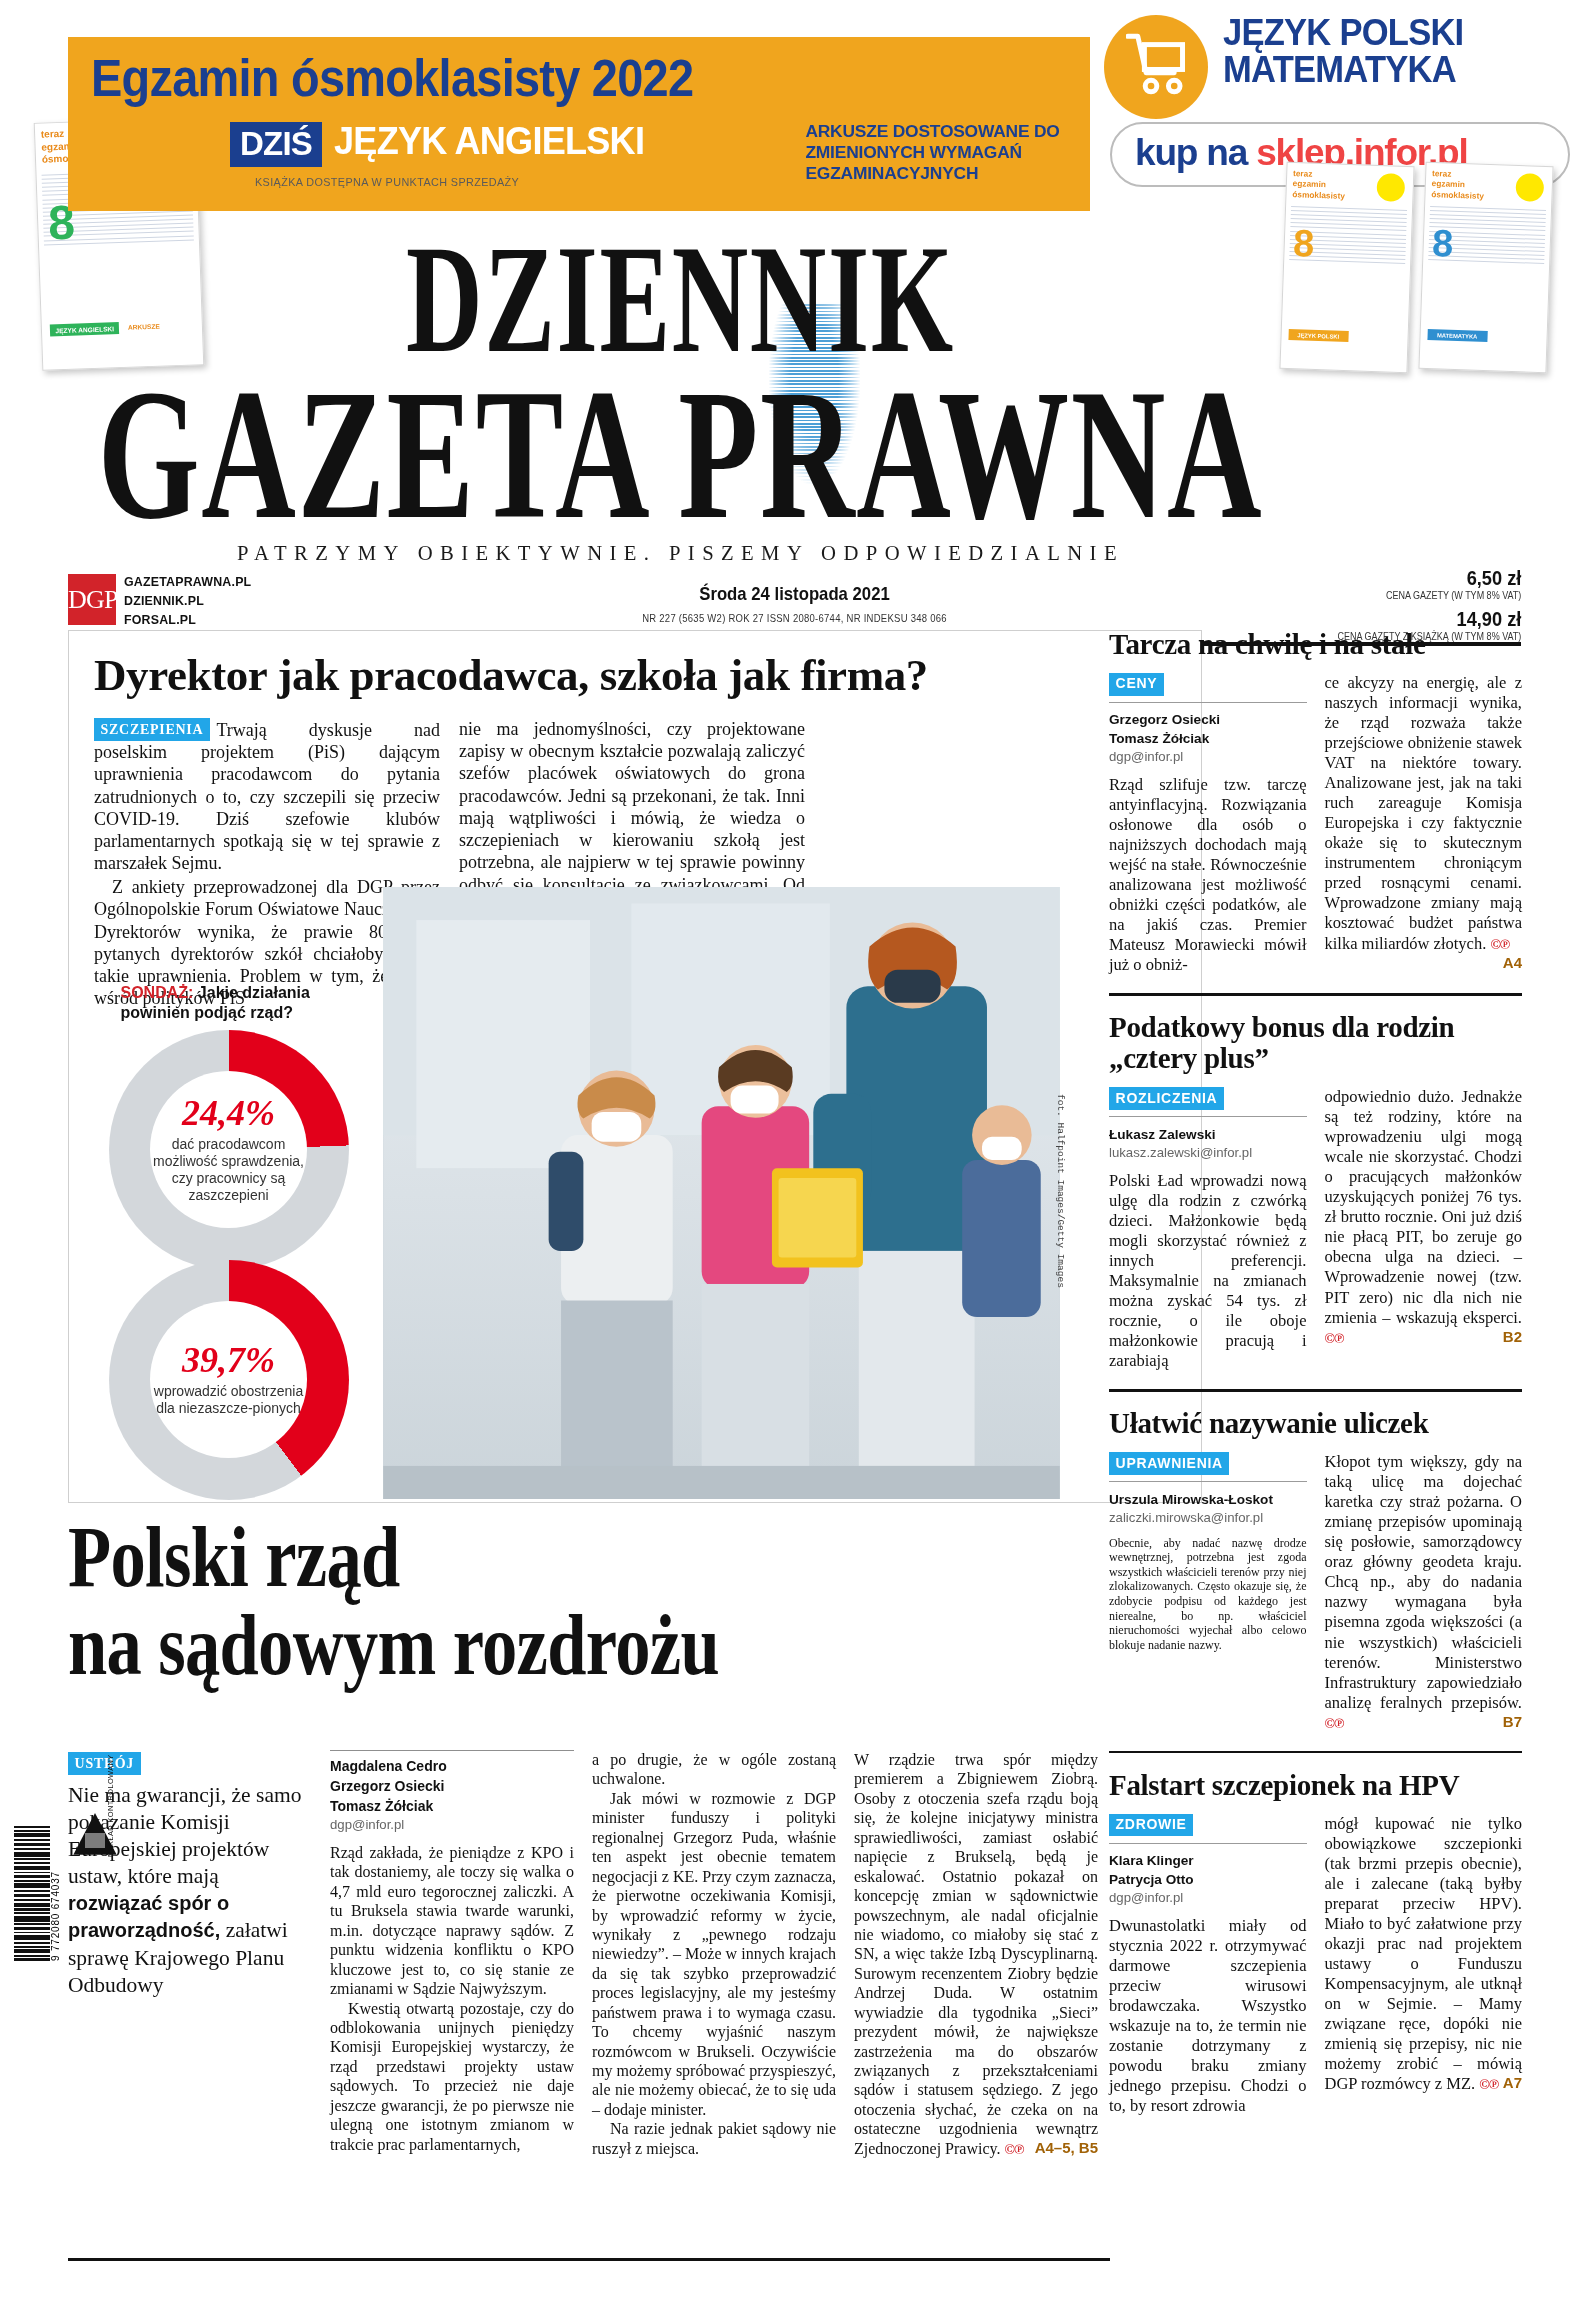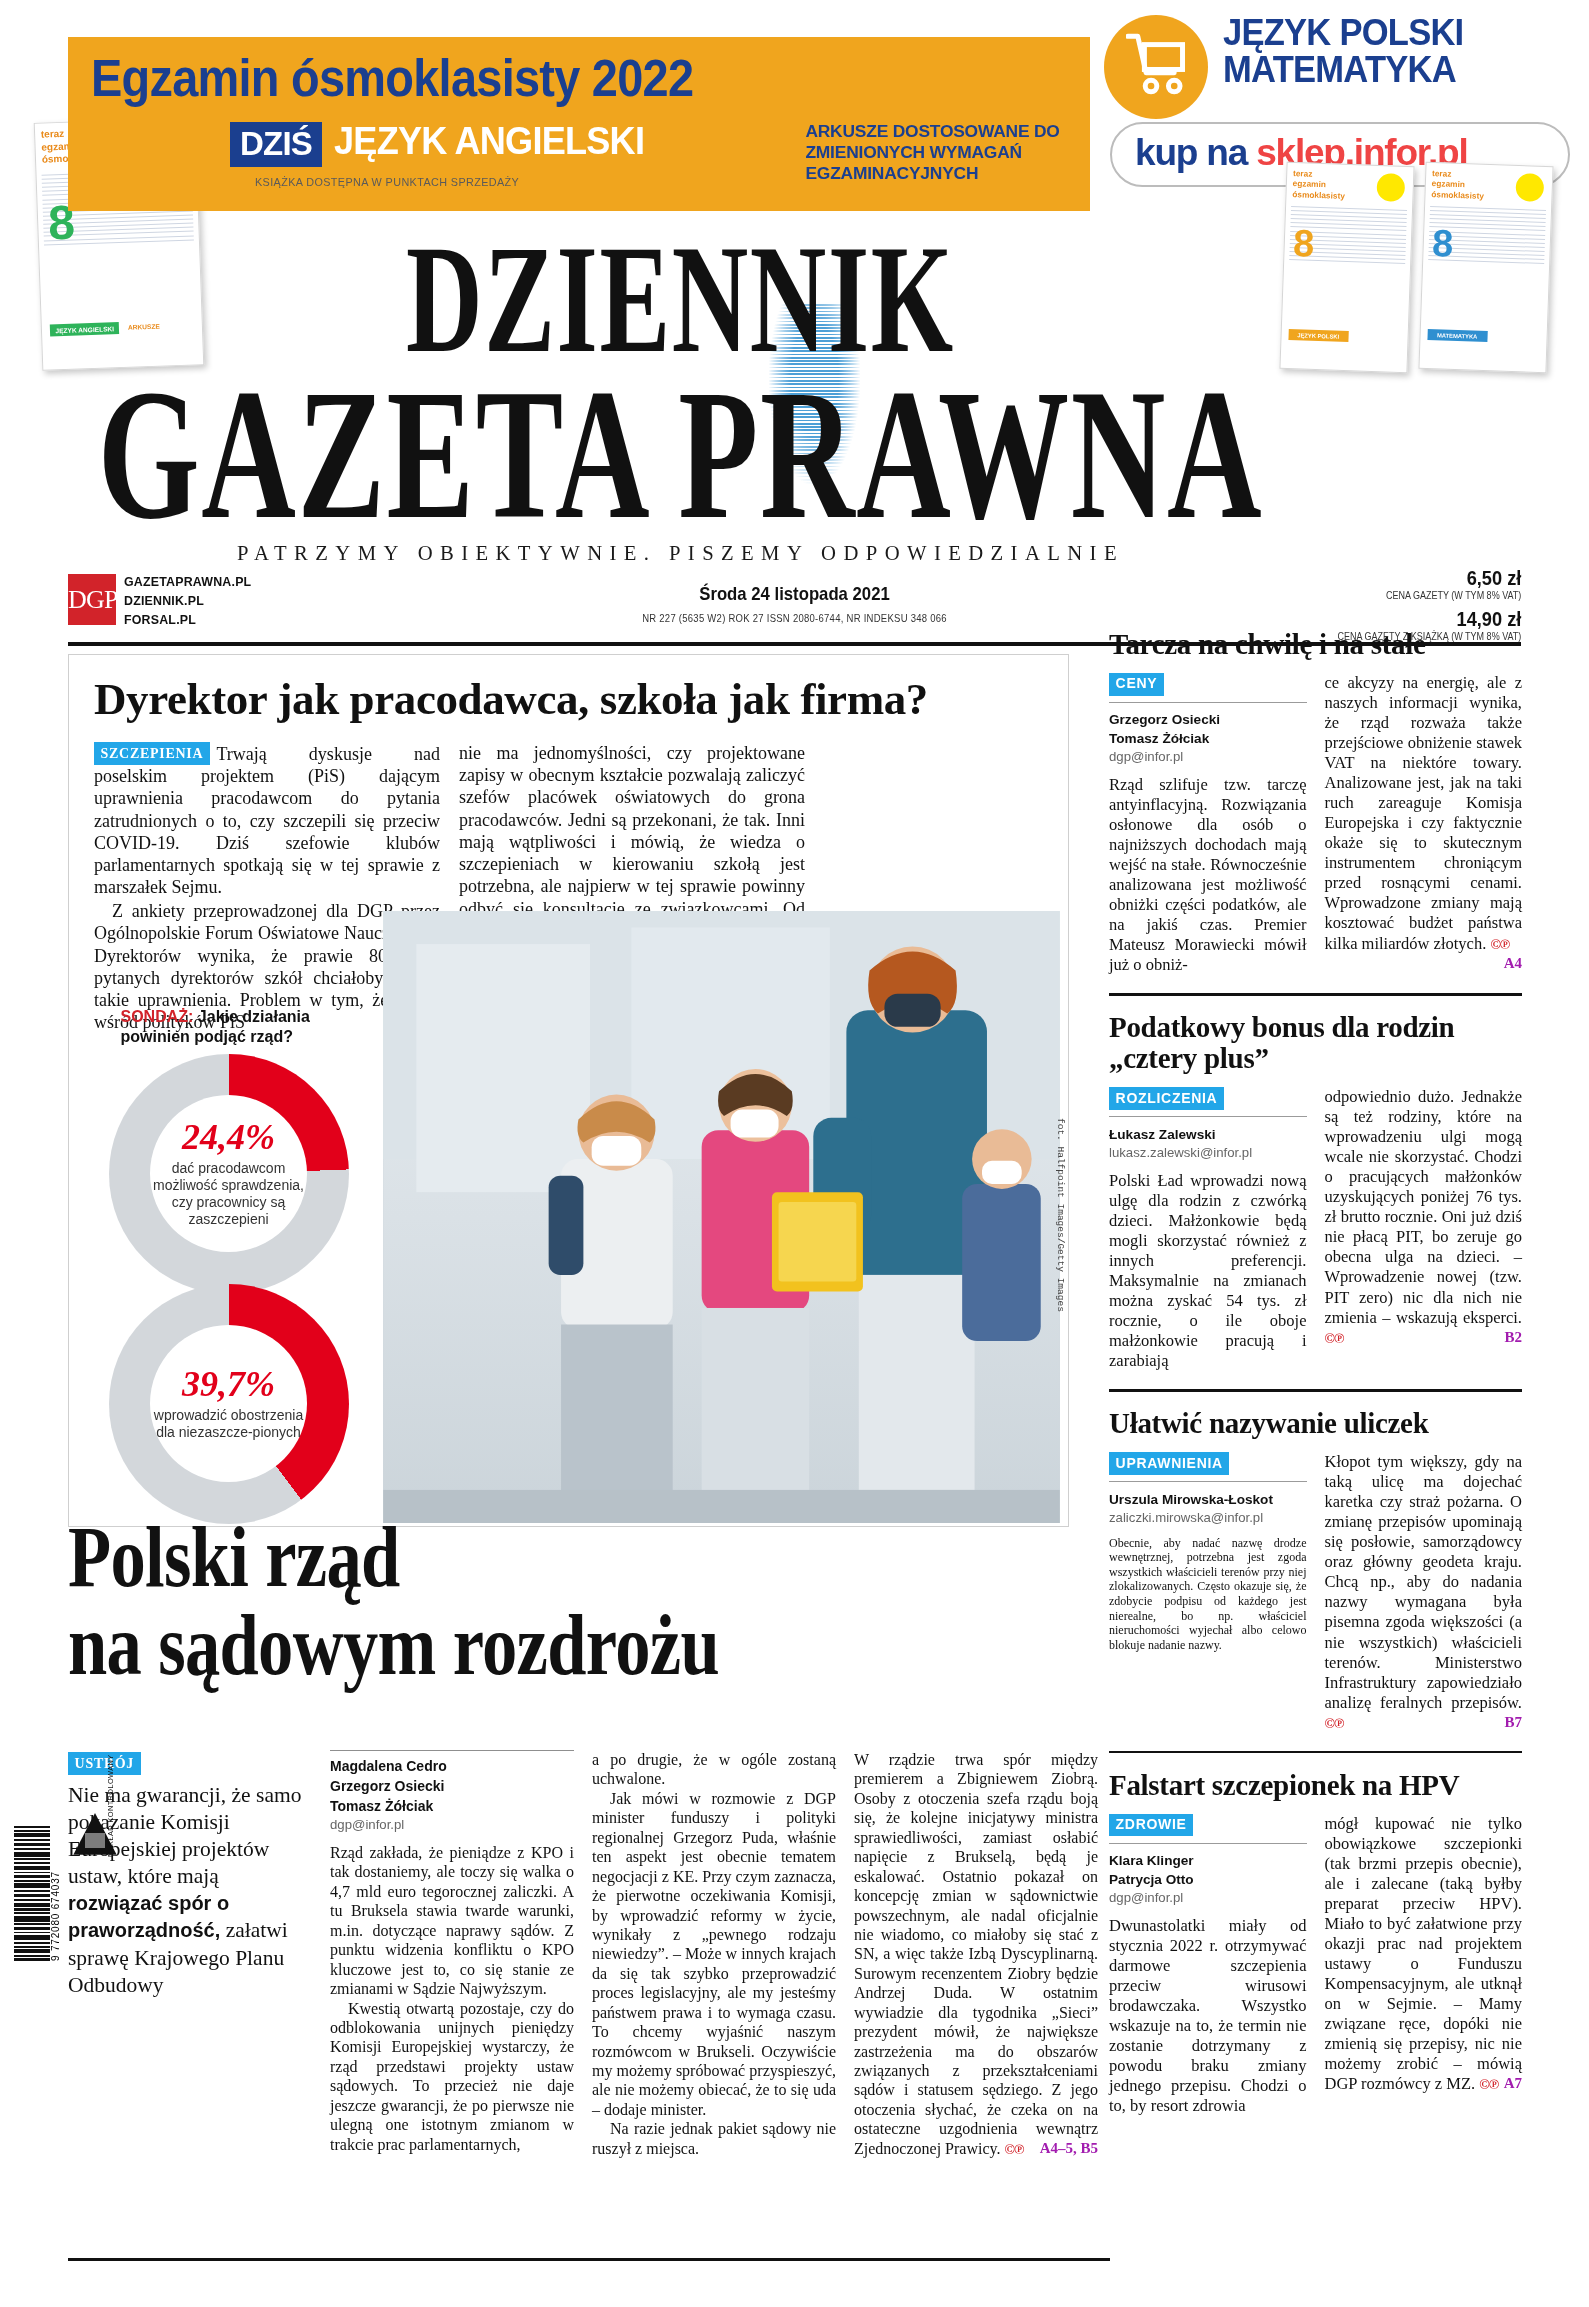--- a/index.html
+++ b/index.html
@@ -117,42 +117,42 @@
   .price-block { position:absolute; right:68px; top:-5px; text-align:right; }
   .price-big { font-size:20.7px; font-weight:bold; color:#111; transform:scaleX(0.88); transform-origin:right top;}
   .price-lbl { font-size:10px; color:#333; margin-bottom:5.8px; transform:scaleX(0.9); transform-origin:right top;}
   .rule-thick { position:absolute; left:68px; right:68px; top:71px; height:4.1px; background:#111; }
 
   
   .content { position:absolute; left:68px; top:629px; width:1453px; }
 
   
   .lead-box {
-    position:absolute; left:0px; top:25px; width:1001px; height:873px;
+    position:absolute; left:0px; top:1px; width:1134px; height:873px;
     border:0.8px solid #cfcfcf; background:#fff; overflow:hidden;
   }
   .lead-head {
     position:absolute; left:25px; top:18px; width:968px;
     font-family:"Liberation Serif", serif; font-weight:bold;
     font-size:45px; color:#111; letter-spacing:-0.4px;
   }
   .kicker {
     display:inline-block; background:#22a6e8; color:#fff; font-weight:bold;
     font-size:14px; letter-spacing:0.7px; padding:2.5px 6.6px 3.3px 6.6px;
     vertical-align:2.5px; margin-right:6.6px;
   }
   .lead-col {
     position:absolute; top:87px; width:346px;
     font-family:"Liberation Serif", serif; font-size:18px; line-height:1.235;
     color:#111; text-align:justify; hyphens:auto;
   }
   .lead-col.c1 { left:25px; }
   .lead-col.c2 { left:390px; }
   .cp { display:inline-block; color:#d2232a; font-weight:bold; font-size:14px; letter-spacing:-0.8px; }
-  .pagref { float:right; font-family:Liberation Serif, serif; font-weight:bold; font-size:15px; color:#a21caf; }
+  .pagref { float:right; font-family:Liberation Sans, sans-serif; font-weight:bold; font-size:15px; color:#a16207; }
 
   
   .survey { position:absolute; left:25px; top:352px; width:273px; height:496px; }
   .survey-title {
     font-size:16px; font-weight:bold; color:#111; line-height:1.22; margin-left:26.5px;
   }
   .survey-title b { color:#d2232a; }
   .donut { position:relative; width:240px; height:240px; margin:8.3px 0 0 15px; border-radius:50%; }
   .donut .hole {
     position:absolute; left:41px; top:41px; width:157px; height:157px;

